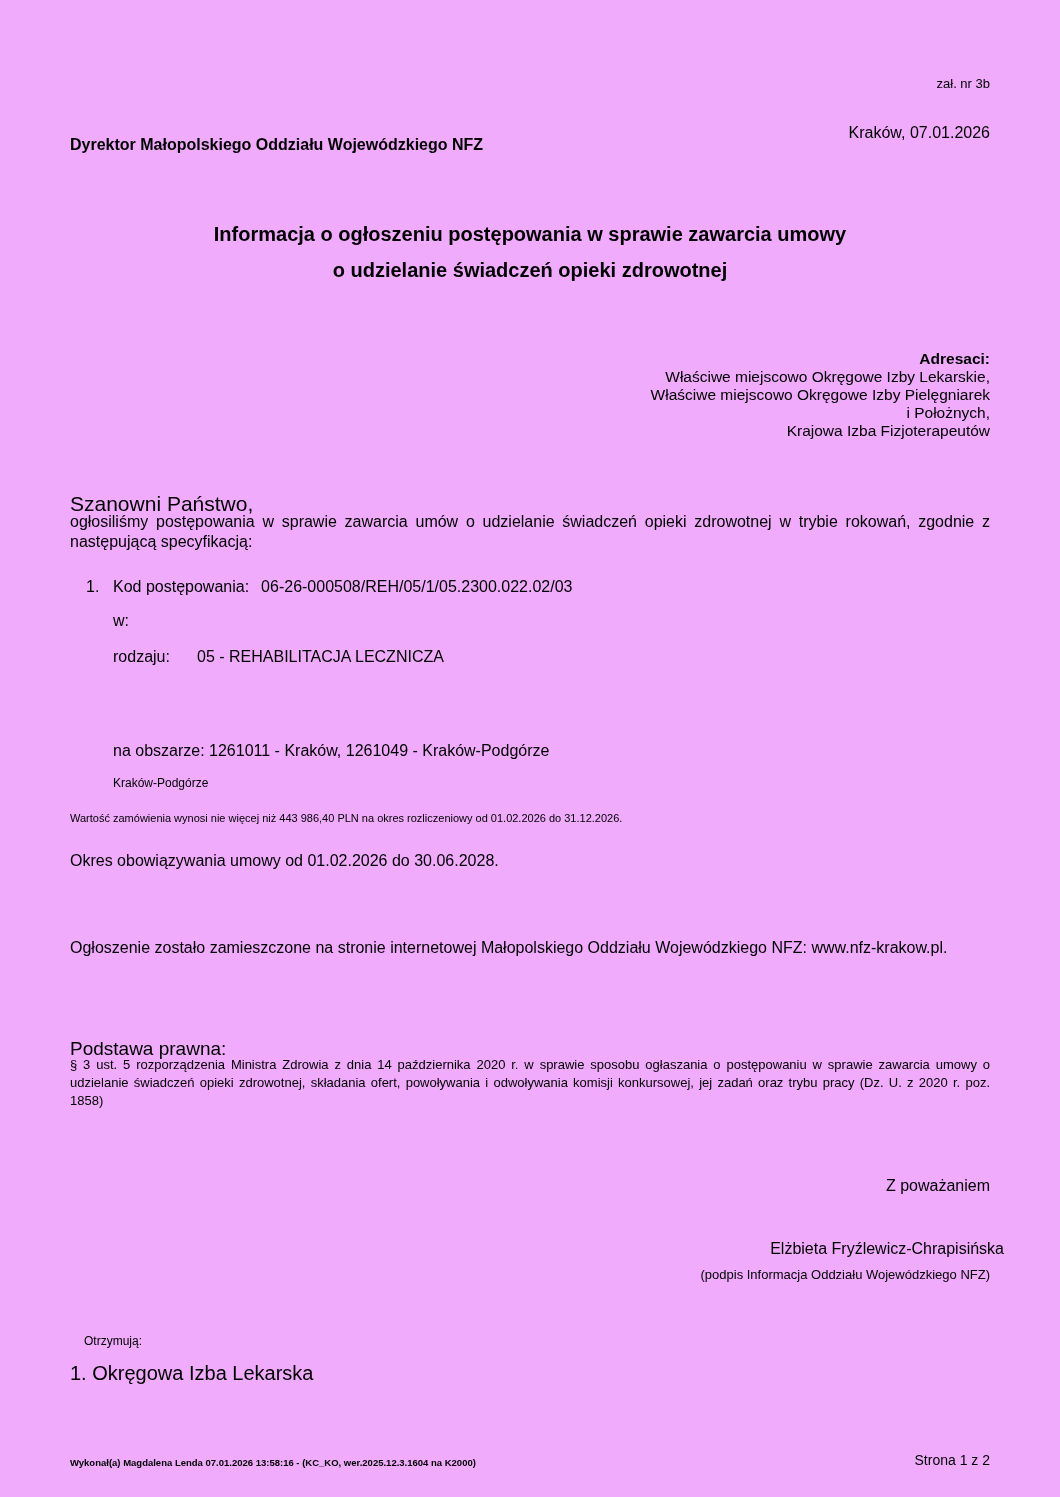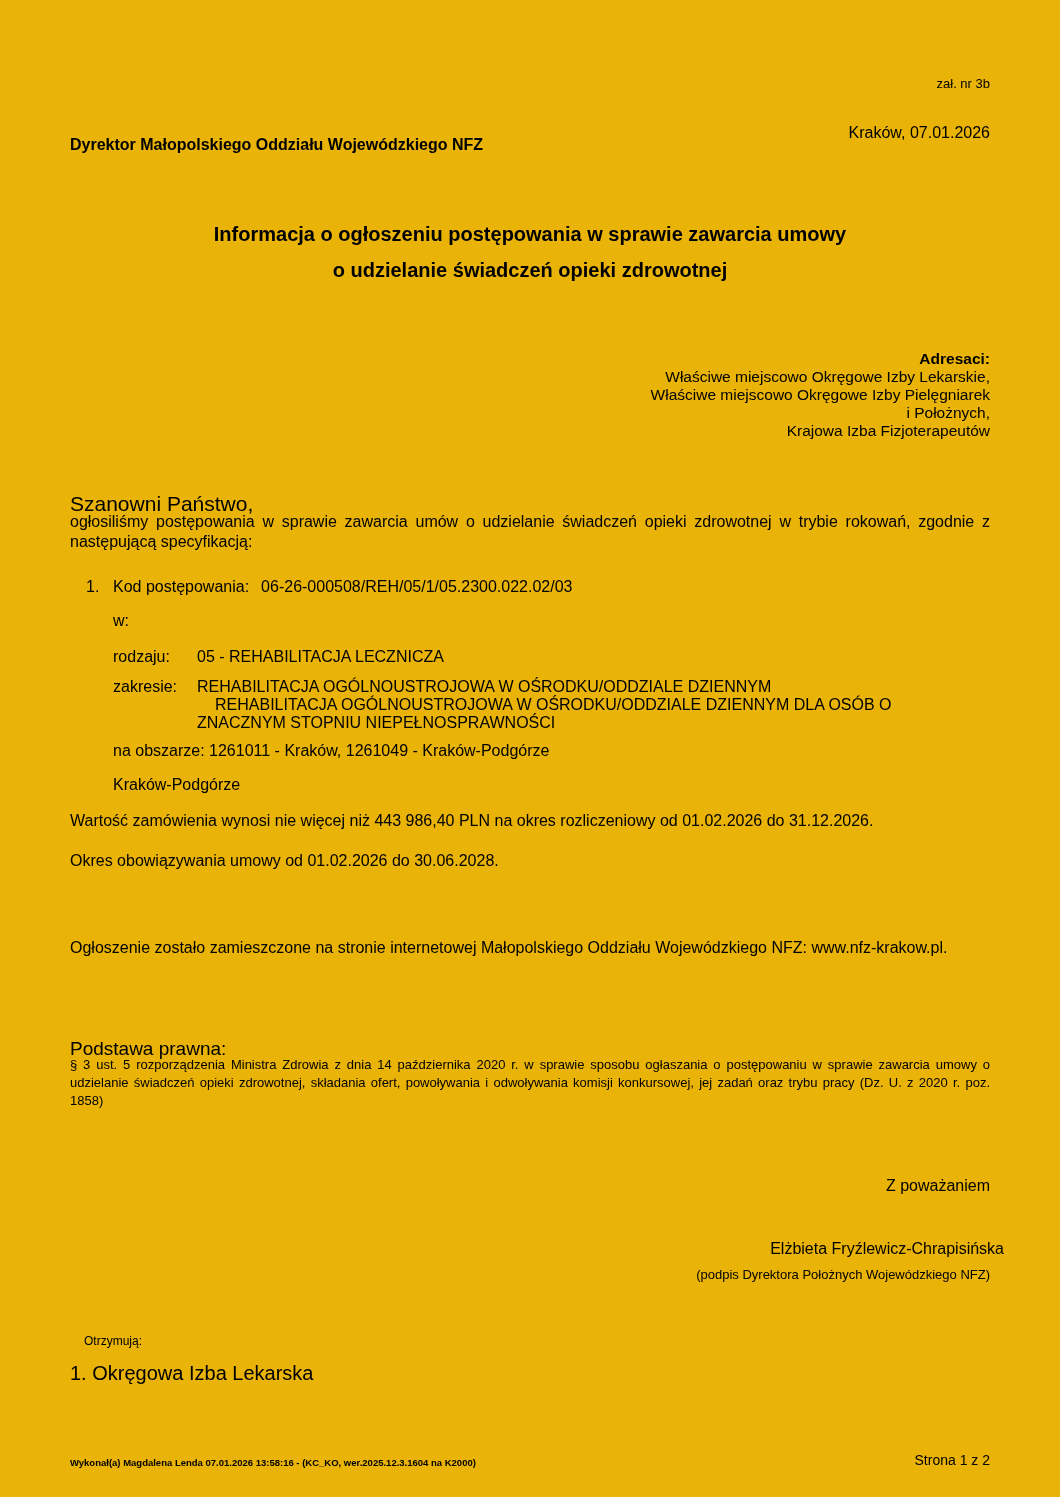--- a/index.html
+++ b/index.html
@@ -5,21 +5,21 @@
   * { margin: 0; padding: 0; box-sizing: border-box; }
   html, body { background: #ffffff; }
   body {
     font-family: "Liberation Sans", sans-serif;
     color: #000000;
   }
   .page {
     position: relative;
     width: 1060px;
     height: 1497px;
-    background: #eab308;
+    background: #f0abfc;
     overflow: hidden;
   }
   .abs { position: absolute; }
   .b { font-weight: bold; }
   .right { text-align: right; }
   .center { text-align: center; }
   .just { text-align: justify; }
 
   .attachment-ref { top: 76px;  right: 70px; font-size: 13px; }
   .place-date     { top: 124px; right: 70px; font-size: 16px; }
@@ -38,23 +38,23 @@
 
   .in-label { top: 612px; left: 113px; font-size: 16px; }
 
   .spec-row { left: 113px; font-size: 16px; line-height: 18px; display: flex; }
   .spec-row .lbl { flex: 0 0 84px; }
   .row-rodzaju { top: 648px; }
   .row-zakresie { top: 678px; width: 880px; }
   .scope-l2 { padding-left: 18px; }
 
   .area-line  { top: 742px; left: 113px; font-size: 16px; }
-  .area-extra { top: 776px; left: 113px; font-size: 16px; }
+  .area-extra { top: 776px; left: 113px; font-size: 12px; }
 
-  .value-sentence    { top: 812px; left: 70px; font-size: 16px; }
+  .value-sentence    { top: 812px; left: 70px; font-size: 11px; }
   .duration-sentence { top: 852px; left: 70px; font-size: 16px; }
 
   .publication { top: 938px; left: 70px; width: 920px; font-size: 16px; line-height: 20px; }
 
   .legal-label { top: 1038px; left: 70px; font-size: 19px; }
   .legal-text  { top: 1056px; left: 70px; width: 920px; font-size: 13px; line-height: 18px; }
 
   .closing     { top: 1177px; right: 70px; font-size: 16px; }
   .signer-name { top: 1240px; right: 56px; font-size: 16px; margin-left: 12px; }
   .signer-role { top: 1267px; right: 70px; font-size: 13px; }
@@ -97,43 +97,35 @@
     <span class="num">1.</span><span>Kod postępowania:</span><span class="val">06-26-000508/REH/05/1/05.2300.022.02/03</span>
   </div>
 
   <div class="abs in-label">w:</div>
 
   <div class="abs spec-row row-rodzaju">
     <span class="lbl">rodzaju:</span>
     <span>05 - REHABILITACJA LECZNICZA</span>
   </div>
 
-  <div class="abs spec-row row-zakresie">
-    <span class="lbl">zakresie:</span>
-    <span>
-      <div>REHABILITACJA OGÓLNOUSTROJOWA W OŚRODKU/ODDZIALE DZIENNYM</div>
-      <div class="scope-l2">REHABILITACJA OGÓLNOUSTROJOWA W OŚRODKU/ODDZIALE DZIENNYM DLA OSÓB O</div>
-      <div>ZNACZNYM STOPNIU NIEPEŁNOSPRAWNOŚCI</div>
-    </span>
-  </div>
 
   <div class="abs area-line">na obszarze: 1261011 - Kraków, 1261049 - Kraków-Podgórze</div>
   <div class="abs area-extra">Kraków-Podgórze</div>
 
   <div class="abs value-sentence">Wartość zamówienia wynosi nie więcej niż 443 986,40 PLN na okres rozliczeniowy od 01.02.2026 do 31.12.2026.</div>
   <div class="abs duration-sentence">Okres obowiązywania umowy od 01.02.2026 do 30.06.2028.</div>
 
   <div class="abs publication just">Ogłoszenie zostało zamieszczone na stronie internetowej Małopolskiego Oddziału Wojewódzkiego NFZ: www.nfz-krakow.pl.</div>
 
   <div class="abs legal-label">Podstawa prawna:</div>
   <div class="abs legal-text just">§ 3 ust. 5 rozporządzenia Ministra Zdrowia z dnia 14 października 2020 r. w sprawie sposobu ogłaszania o postępowaniu w sprawie zawarcia umowy o udzielanie świadczeń opieki zdrowotnej, składania ofert, powoływania i odwoływania komisji konkursowej, jej zadań oraz trybu pracy (Dz. U. z 2020 r. poz. 1858)</div>
 
   <div class="abs closing">Z poważaniem</div>
   <div class="abs signer-name">Elżbieta Fryźlewicz-Chrapisińska</div>
-  <div class="abs signer-role">(podpis Dyrektora Położnych Wojewódzkiego NFZ)</div>
+  <div class="abs signer-role">(podpis Informacja Oddziału Wojewódzkiego NFZ)</div>
 
   <div class="abs distribution-label">Otrzymują:</div>
   <div class="abs distribution-item">1. Okręgowa Izba Lekarska</div>
 
   <div class="abs footer-exec">Wykonał(a) Magdalena Lenda 07.01.2026 13:58:16 - (KC_KO, wer.2025.12.3.1604 na K2000)</div>
   <div class="abs page-number">Strona 1 z 2</div>
 
 </div>
 
 </body></html>

